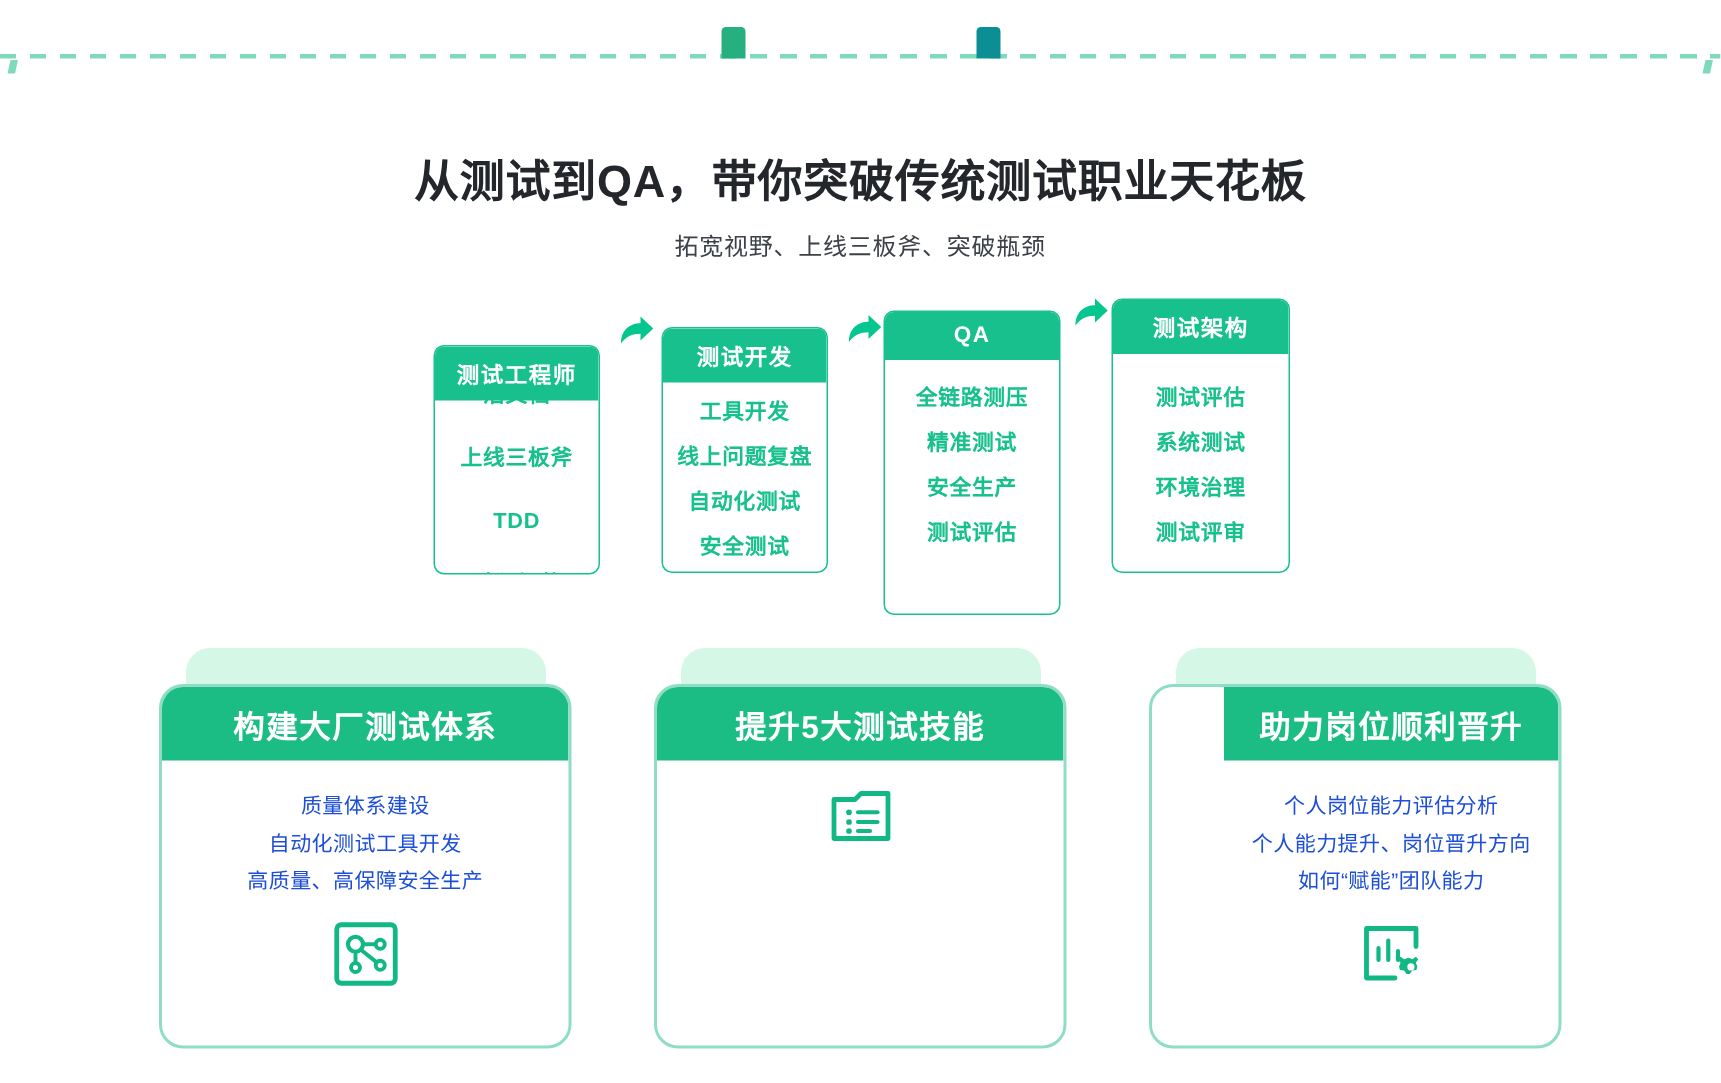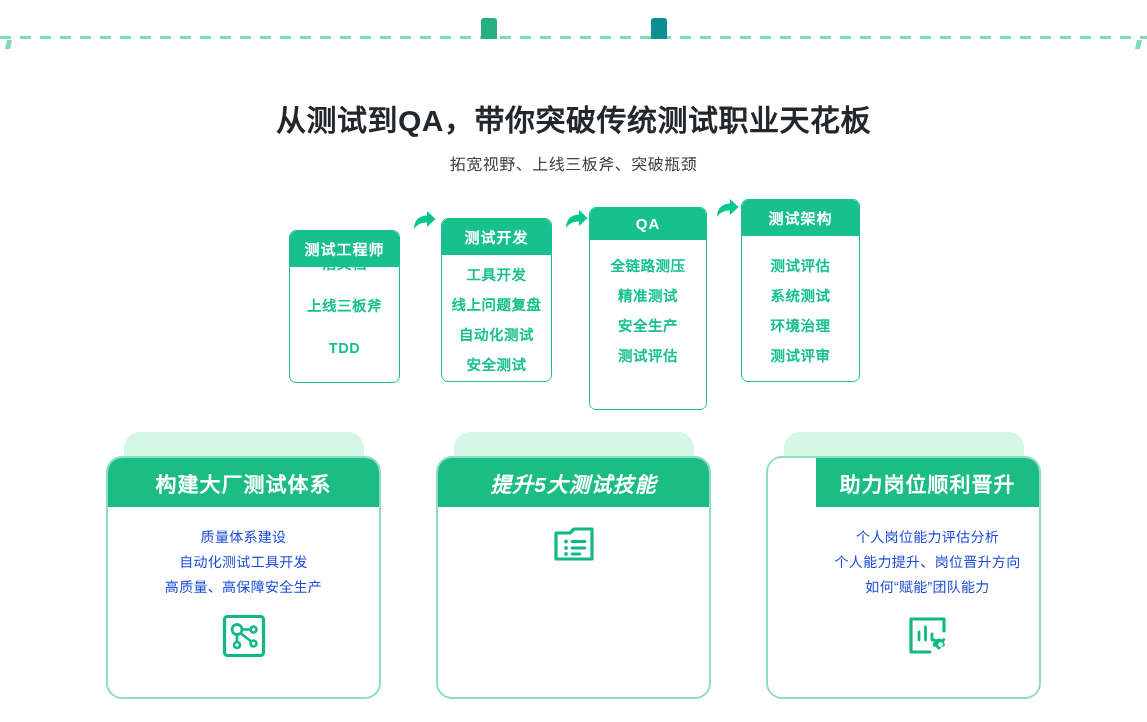--- a/index.html
+++ b/index.html
@@ -240,21 +240,21 @@
       <circle cx="31.5" cy="15.5" r="3" fill="none" stroke="#11b884" stroke-width="2.6"></circle>
       <circle cx="15" cy="31" r="3" fill="none" stroke="#11b884" stroke-width="2.6"></circle>
       <circle cx="31.5" cy="29.5" r="3" fill="none" stroke="#11b884" stroke-width="2.6"></circle>
       <line x1="20" y1="15.5" x2="28.5" y2="15.5" stroke="#11b884" stroke-width="2.6"></line>
       <line x1="15" y1="20.5" x2="15" y2="28" stroke="#11b884" stroke-width="2.6"></line>
       <line x1="18.6" y1="19.2" x2="29.2" y2="27.6" stroke="#11b884" stroke-width="2.6"></line>
     </svg>
         </div>
       </div>
       <div class="card-shadow" style="left: 454px; top: 432px;"></div>
-      <div class="card" style="left: 436px; top: 456px; font-style: italic;">
+      <div class="card" style="left: 436px; top: 456px;">
         <div class="card-head">提升5大测试技能</div>
         <div class="card-icon">
           <svg viewBox="0 0 44 44" width="44" height="44">
       <path d="M4 12 L4 38 L40 38 L40 8 L22 8 L18 12 Z" fill="none" stroke="#11b884" stroke-width="3.2" stroke-linejoin="round"></path>
       <circle cx="14" cy="20.5" r="1.9" fill="#11b884"></circle>
       <circle cx="14" cy="27" r="1.9" fill="#11b884"></circle>
       <circle cx="14" cy="33" r="1.9" fill="#11b884"></circle>
       <line x1="20" y1="20.5" x2="33" y2="20.5" stroke="#11b884" stroke-width="2.8" stroke-linecap="round"></line>
       <line x1="20" y1="27" x2="33" y2="27" stroke="#11b884" stroke-width="2.8" stroke-linecap="round"></line>
       <line x1="20" y1="33" x2="28" y2="33" stroke="#11b884" stroke-width="2.8" stroke-linecap="round"></line>

